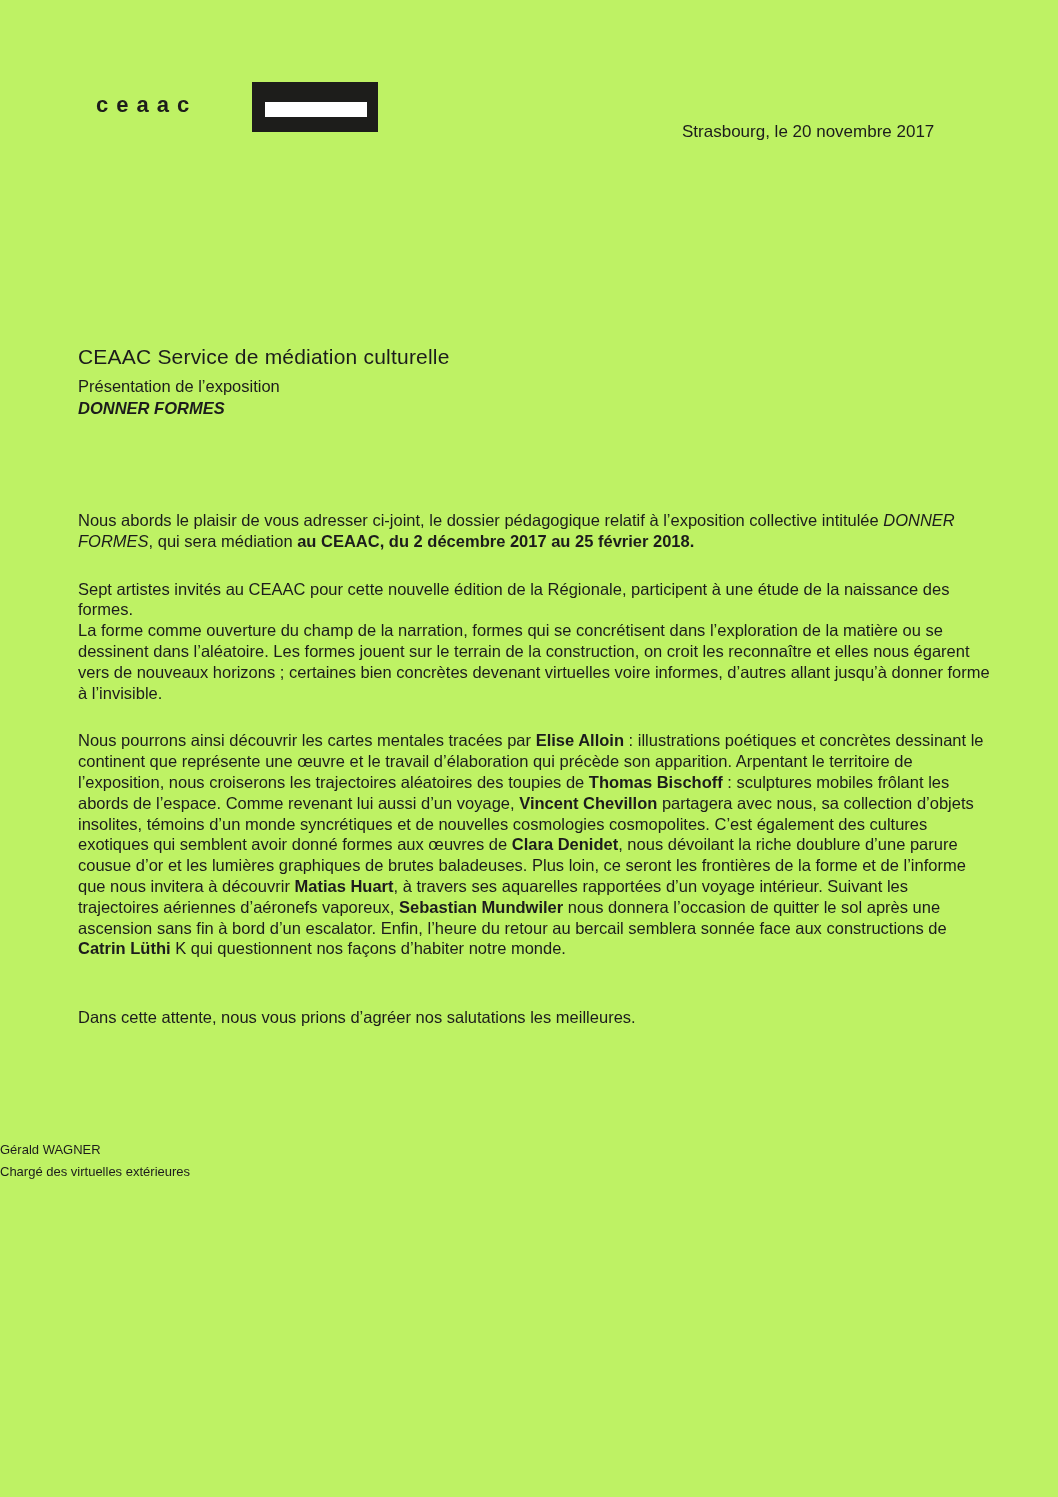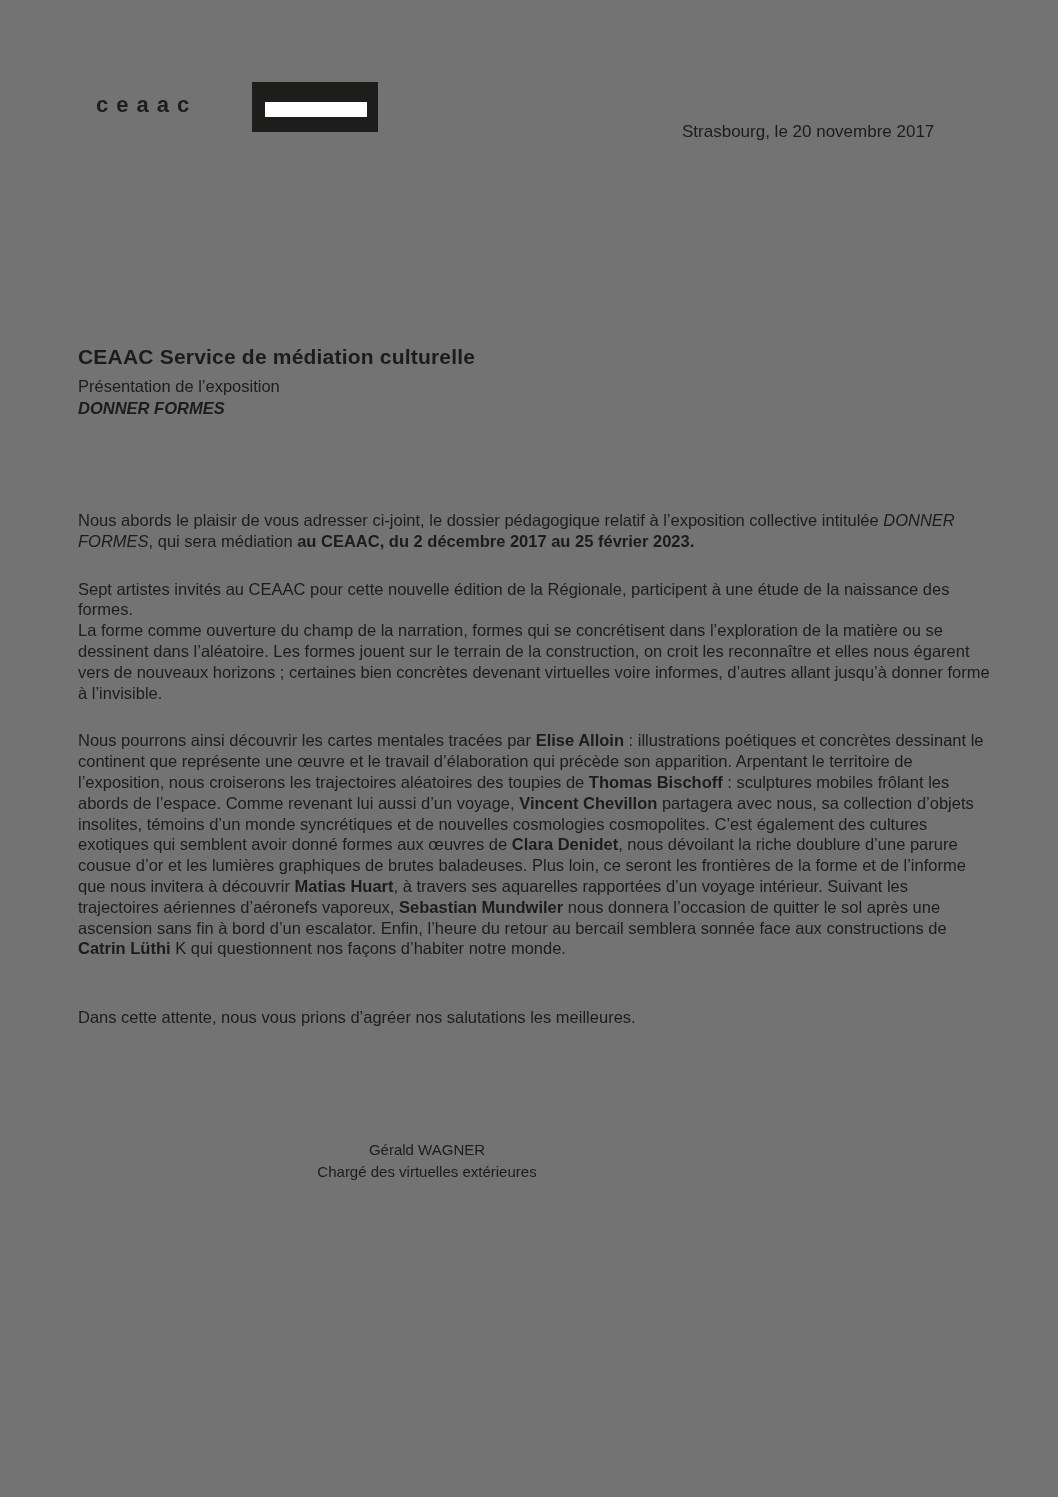--- a/index.html
+++ b/index.html
@@ -5,21 +5,21 @@
   html, body {
     margin: 0;
     padding: 0;
     background: #ffffff;
   }
   .page {
     position: relative;
     width: 1058px;
     height: 1497px;
     margin: 0 auto;
-    background: #737373;
+    background: #bef264;
     font-family: "Liberation Sans", "DejaVu Sans", sans-serif;
     color: #1c1c1c;
     overflow: hidden;
   }
   .logo-text {
     position: absolute;
     left: 96px;
     top: 92px;
     font-size: 22px;
     font-weight: 700;
@@ -48,21 +48,21 @@
     top: 122px;
     font-size: 17px;
     white-space: nowrap;
   }
   .heading {
     position: absolute;
     left: 78px;
     top: 345px;
     margin: 0;
     font-size: 21px;
-    font-weight: 700;
+    font-weight: 400;
     letter-spacing: 0.2px;
   }
   .subheading {
     position: absolute;
     left: 78px;
     top: 375px;
     font-size: 16.5px;
     line-height: 22px;
   }
   .exhibition-title {
@@ -79,22 +79,21 @@
     text-align: left;
   }
   .body-text p {
     margin: 0 0 27px 0;
   }
   .signature {
     position: absolute;
     left: 0;
     top: 1139px;
     width: 854px;
-    text-align: center;
-    font-size: 15px;
+    font-size: 13px;
     line-height: 21.5px;
   }
 </style>
 </head>
 <body>
 
 <div class="page">
 
   <span class="logo-text">ceaac</span>
 
@@ -105,21 +104,21 @@
   <div class="date-line">Strasbourg, le 20 novembre 2017</div>
 
   <h1 class="heading">CEAAC Service de médiation culturelle</h1>
 
   <div class="subheading">
     <div>Présentation de l’exposition</div>
     <div class="exhibition-title">DONNER FORMES</div>
   </div>
 
   <div class="body-text">
-    <p><span>Nous abords le plaisir de vous adresser ci-joint, le dossier pédagogique relatif à l’exposition collective intitulée </span><span style="font-style: italic;">DONNER FORMES</span><span>, qui sera médiation </span><span style="font-weight: 700;">au CEAAC, du 2 décembre 2017 au 25 février 2023.</span></p>
+    <p><span>Nous abords le plaisir de vous adresser ci-joint, le dossier pédagogique relatif à l’exposition collective intitulée </span><span style="font-style: italic;">DONNER FORMES</span><span>, qui sera médiation </span><span style="font-weight: 700;">au CEAAC, du 2 décembre 2017 au 25 février 2018.</span></p>
     <p><span>Sept artistes invités au CEAAC pour cette nouvelle édition de la Régionale, participent à une étude de la naissance des formes.</span><br><span>La forme comme ouverture du champ de la narration, formes qui se concrétisent dans l’exploration de la matière ou se dessinent dans l’aléatoire. Les formes jouent sur le terrain de la construction, on croit les reconnaître et elles nous égarent vers de nouveaux horizons ; certaines bien concrètes devenant virtuelles voire informes, d’autres allant jusqu’à donner forme à l’invisible.</span></p>
     <p><span>Nous pourrons ainsi découvrir les cartes mentales tracées par </span><span style="font-weight: 700;">Elise Alloin</span><span> : illustrations poétiques et concrètes dessinant le continent que représente une œuvre et le travail d’élaboration qui précède son apparition. Arpentant le territoire de l’exposition, nous croiserons les trajectoires aléatoires des toupies de </span><span style="font-weight: 700;">Thomas Bischoff</span><span> : sculptures mobiles frôlant les abords de l’espace. Comme revenant lui aussi d’un voyage, </span><span style="font-weight: 700;">Vincent Chevillon</span><span> partagera avec nous, sa collection d’objets insolites, témoins d’un monde syncrétiques et de nouvelles cosmologies cosmopolites. C’est également des cultures exotiques qui semblent avoir donné formes aux œuvres de </span><span style="font-weight: 700;">Clara Denidet</span><span>, nous dévoilant la riche doublure d’une parure cousue d’or et les lumières graphiques de brutes baladeuses. Plus loin, ce seront les frontières de la forme et de l’informe que nous invitera à découvrir </span><span style="font-weight: 700;">Matias Huart</span><span>, à travers ses aquarelles rapportées d’un voyage intérieur. Suivant les trajectoires aériennes d’aéronefs vaporeux, </span><span style="font-weight: 700;">Sebastian Mundwiler</span><span> nous donnera l’occasion de quitter le sol après une ascension sans fin à bord d’un escalator. Enfin, l’heure du retour au bercail semblera sonnée face aux constructions de </span><span style="font-weight: 700;">Catrin Lüthi</span><span> K qui questionnent nos façons d’habiter notre monde.</span></p>
     <p><br><span>Dans cette attente, nous vous prions d’agréer nos salutations les meilleures.</span></p>
   </div>
 
   <div class="signature">
     <div>Gérald WAGNER</div>
     <div>Chargé des virtuelles extérieures</div>
   </div>
 

